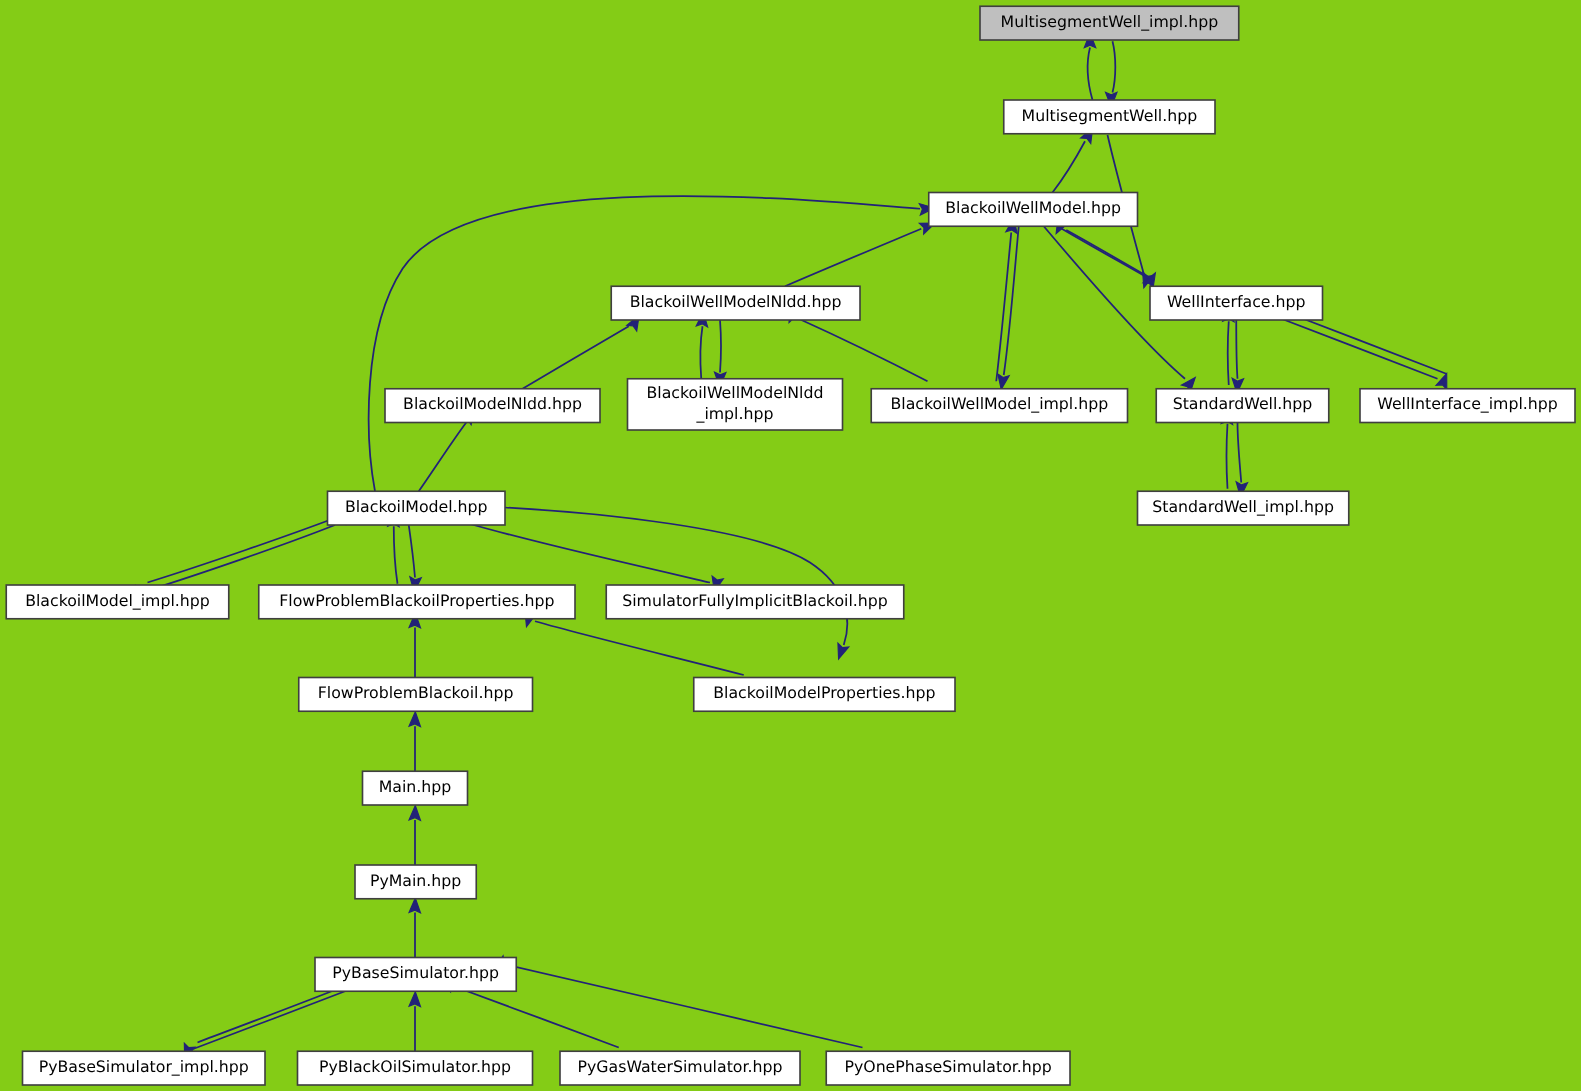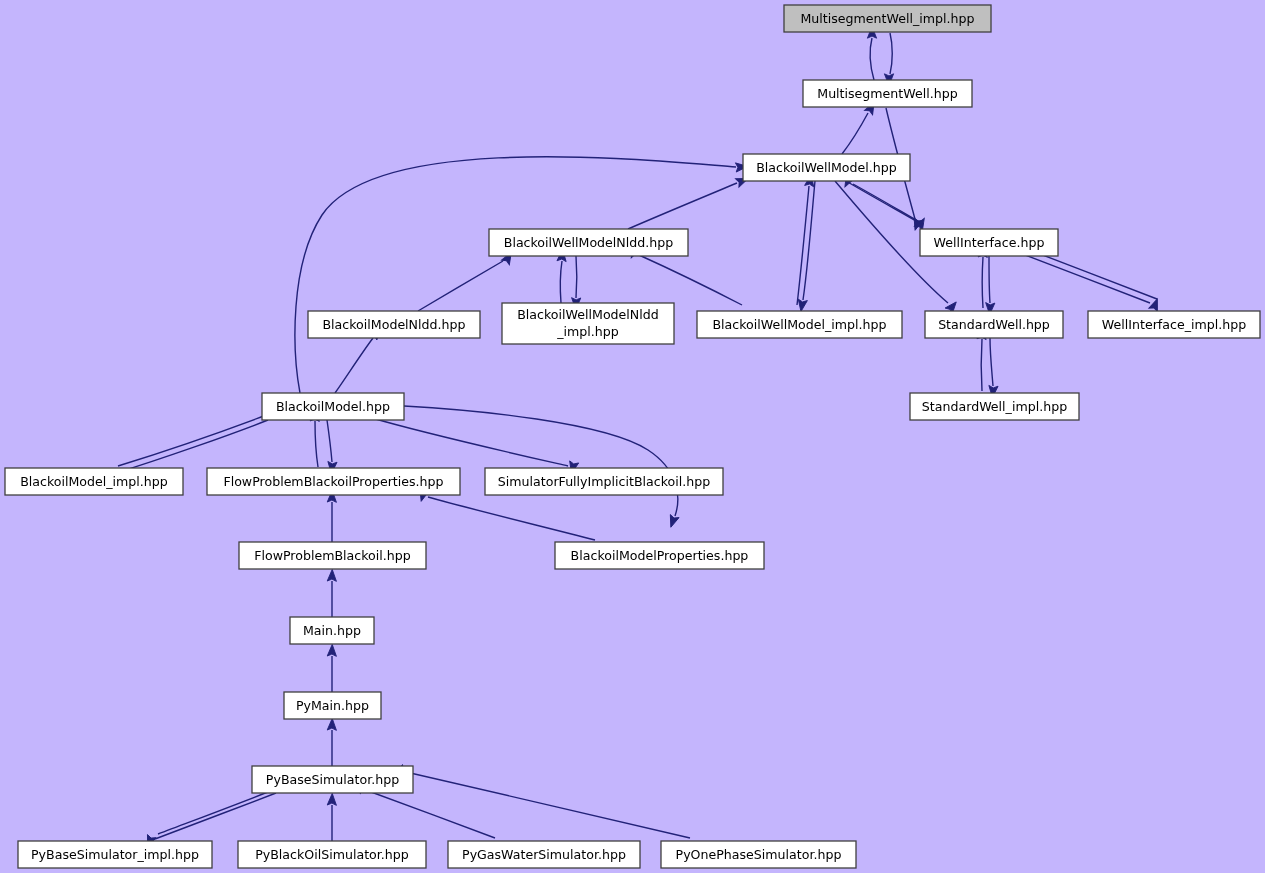--- a/index.html
+++ b/index.html
@@ -4,21 +4,21 @@
 <style>
   html, body {
     margin: 0;
     padding: 0;
     background: #ffffff;
   }
   #graph-root {
     position: relative;
     width: 1265px;
     height: 873px;
-    background: #c4b5fd;
+    background: #84cc16;
     font-family: "DejaVu Sans", sans-serif;
     overflow: hidden;
   }
   #graph-svg {
     position: absolute;
     top: 0;
     left: 0;
     width: 1265px;
     height: 873px;
     display: block;

